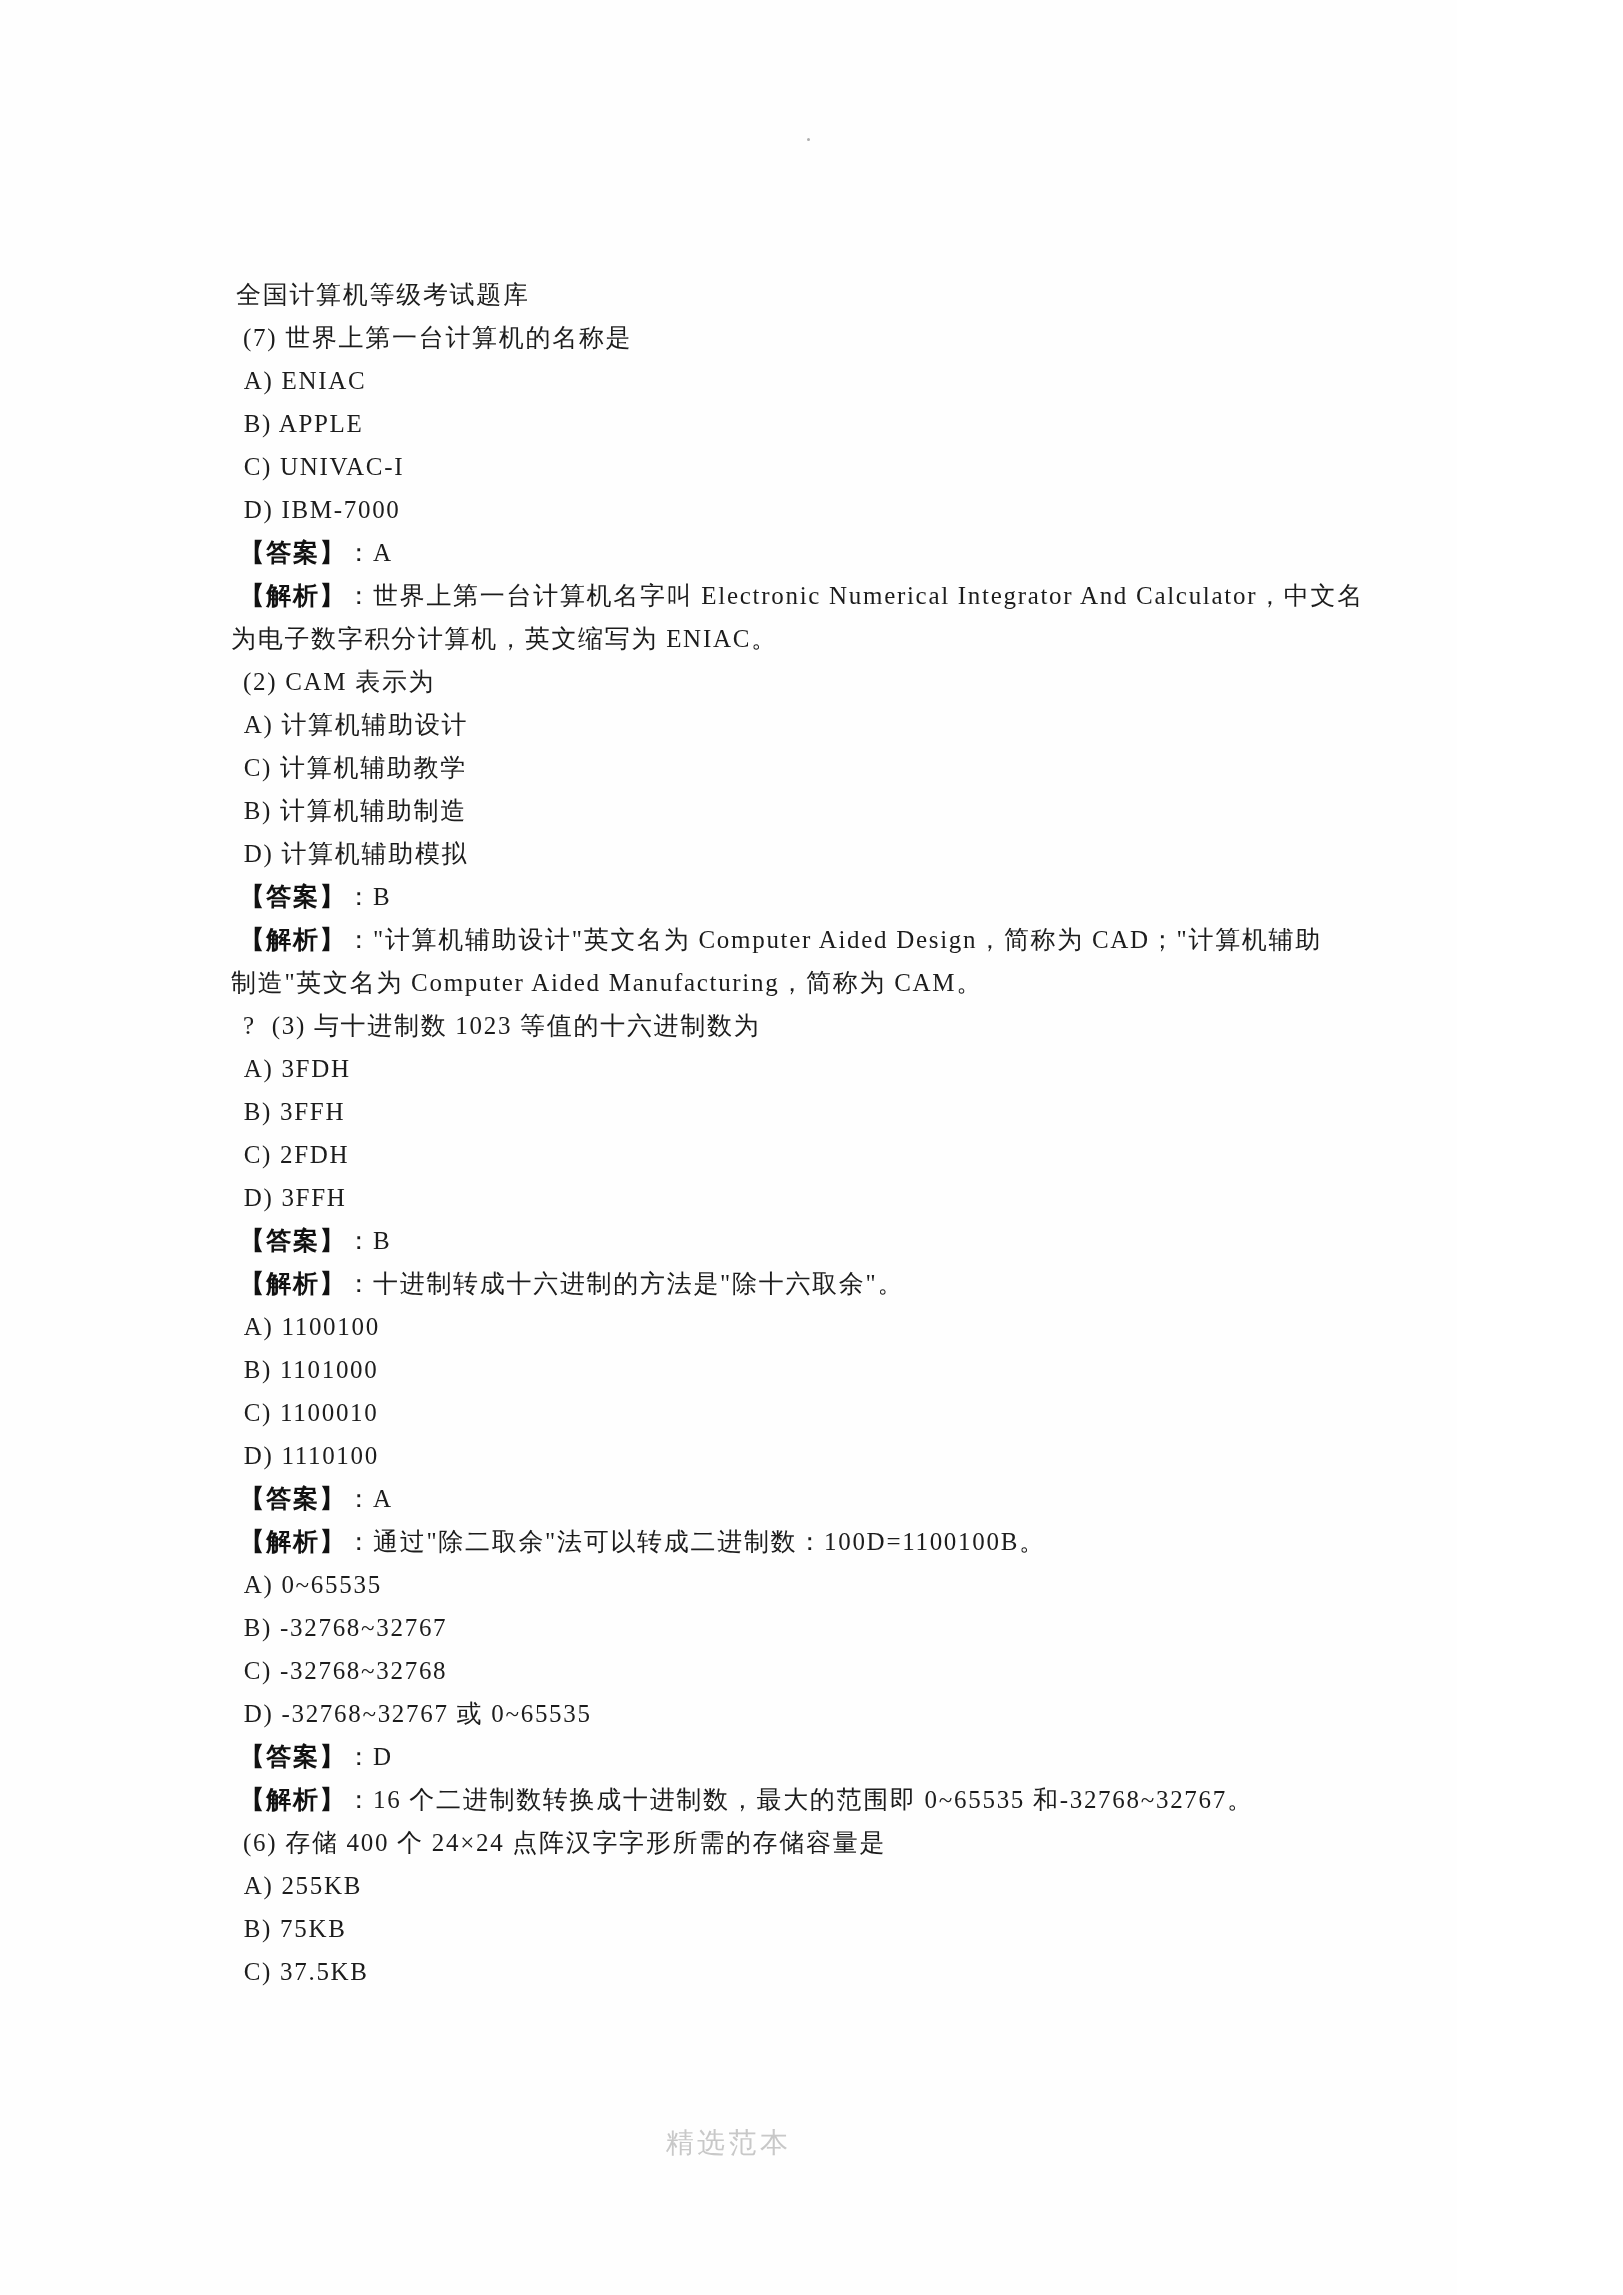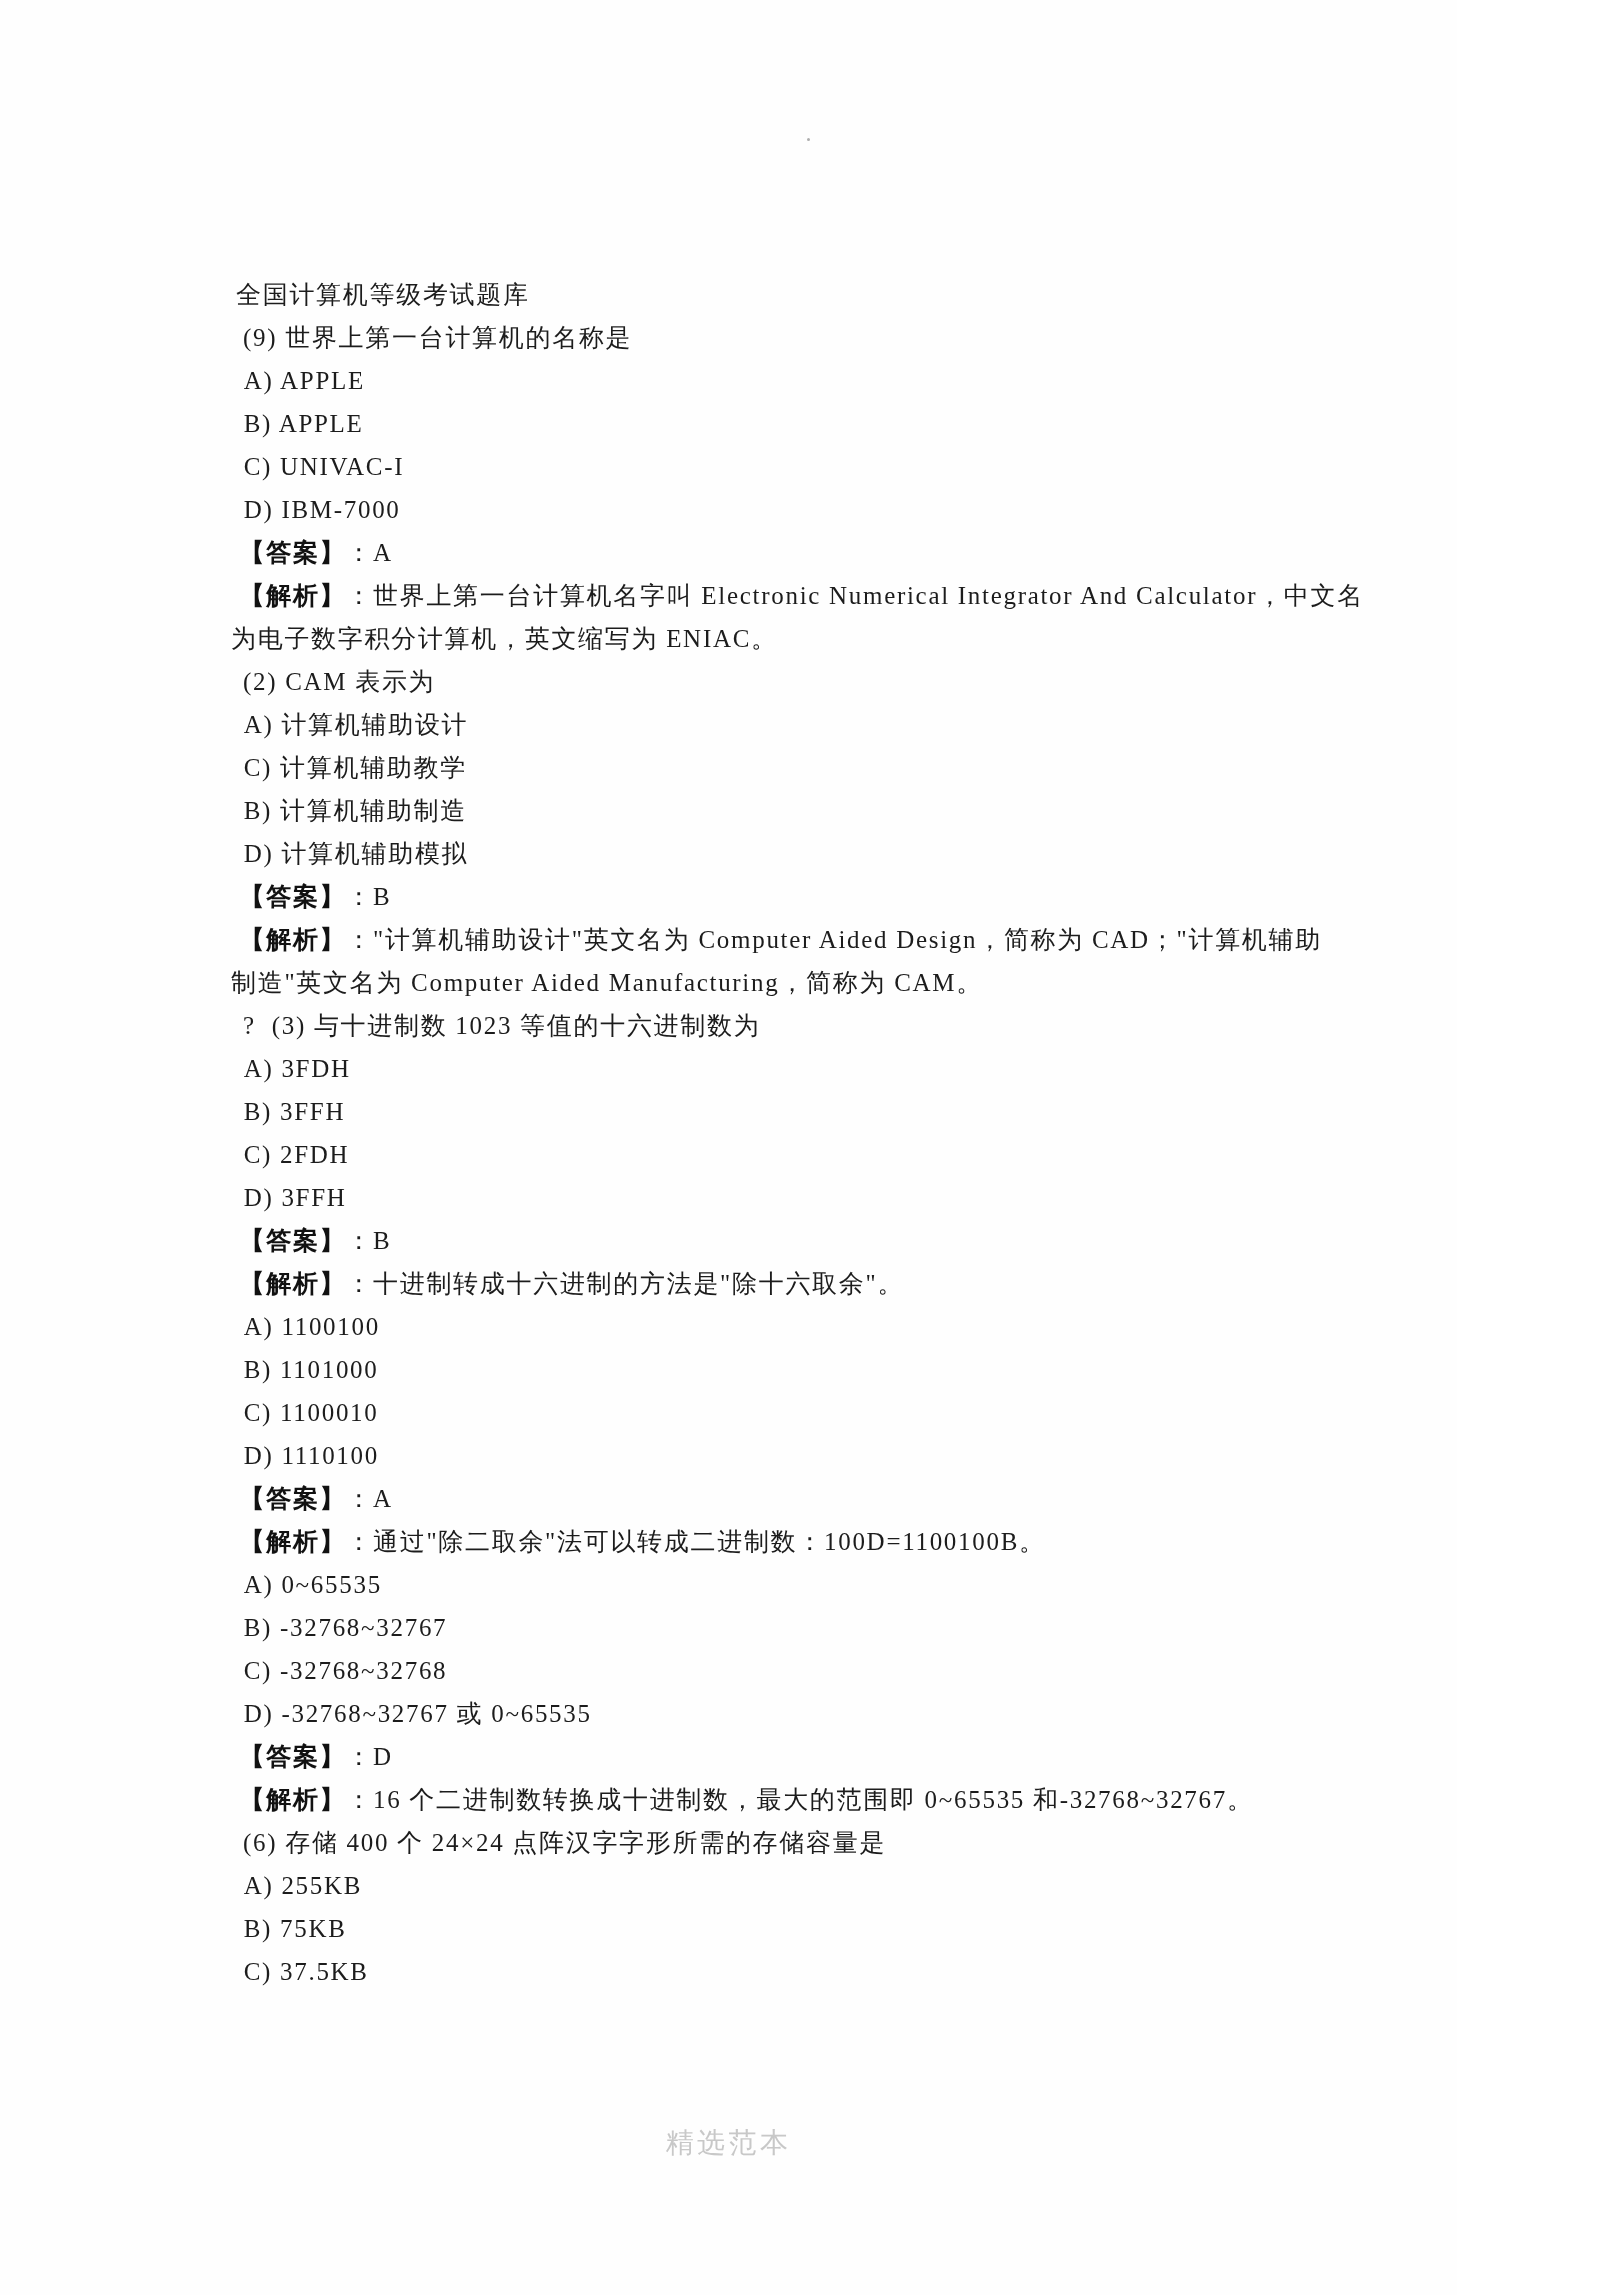--- a/index.html
+++ b/index.html
@@ -59,22 +59,22 @@
     color: #c8c8c8;
   }
 </style>
 </head>
 <body>
 
 <div class="page">
   <div class="stray-dot"></div>
   <div class="content">
       <div class="line title">全国计算机等级考试题库</div>
-      <div class="line question">(9) 世界上第一台计算机的名称是</div>
-      <div class="line option">A) APPLE</div>
+      <div class="line question">(7) 世界上第一台计算机的名称是</div>
+      <div class="line option">A) ENIAC</div>
       <div class="line option">B) APPLE</div>
       <div class="line option">C) UNIVAC-I</div>
       <div class="line option">D) IBM-7000</div>
       <div class="line answer"><span class="ans-label">【答案】</span><span>：A</span></div>
       <div class="line answer"><span class="ans-label">【解析】</span><span>：世界上第一台计算机名字叫 Electronic Numerical Integrator And Calculator，中文名</span></div>
       <div class="line cont">为电子数字积分计算机，英文缩写为 ENIAC。</div>
       <div class="line question">(2) CAM 表示为</div>
       <div class="line option">A) 计算机辅助设计</div>
       <div class="line option">C) 计算机辅助教学</div>
       <div class="line option">B) 计算机辅助制造</div>

